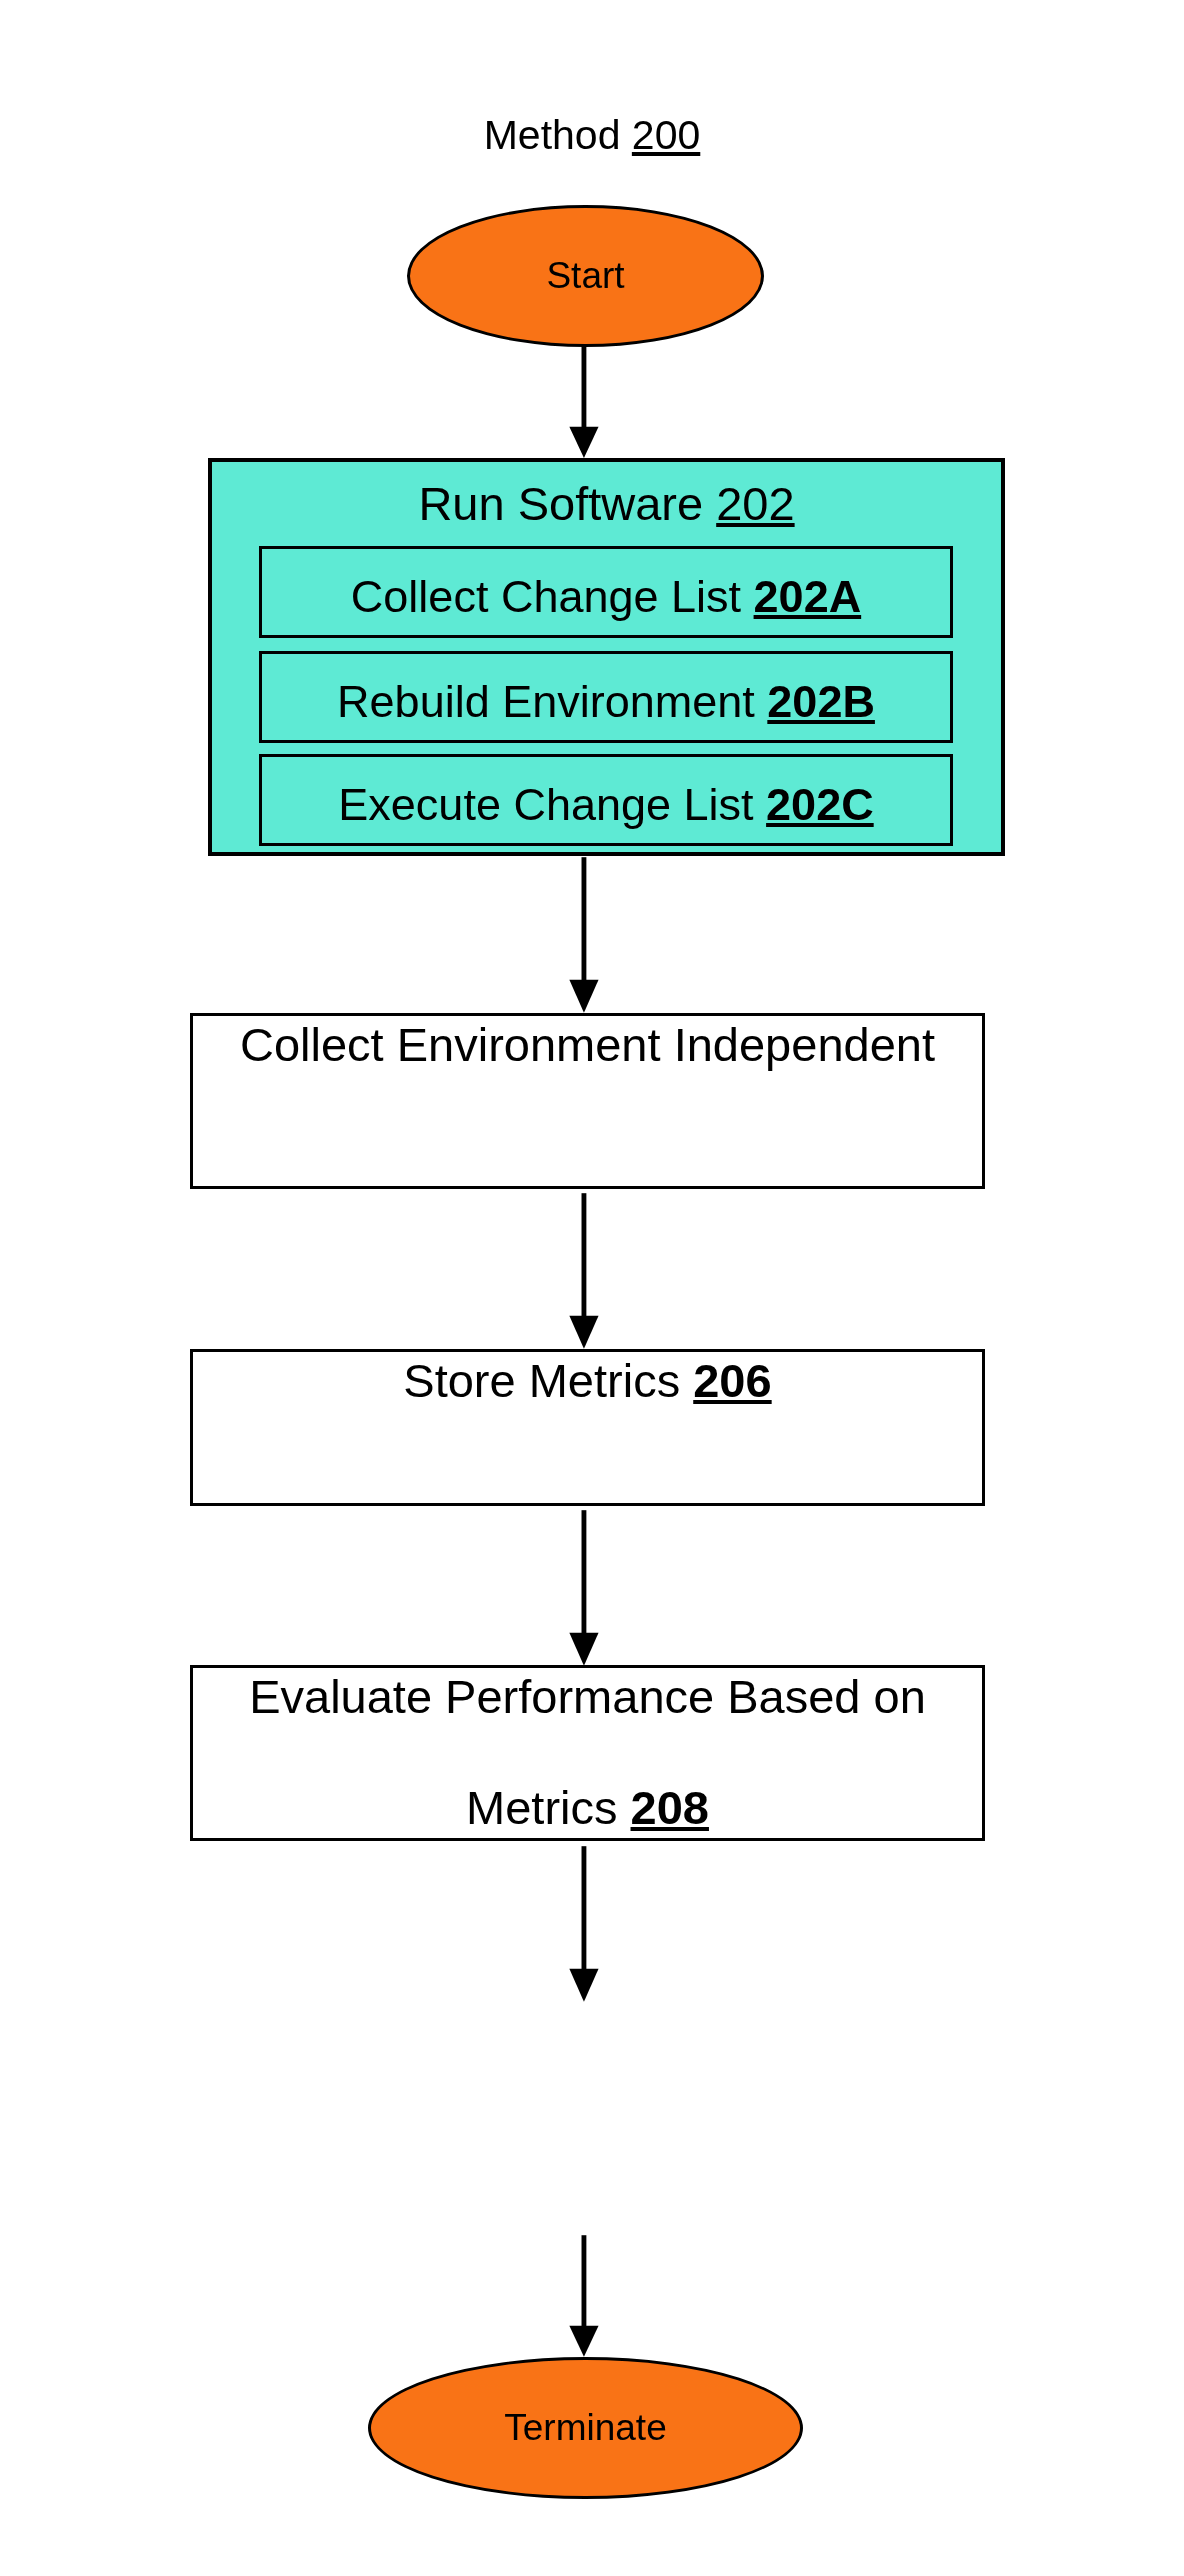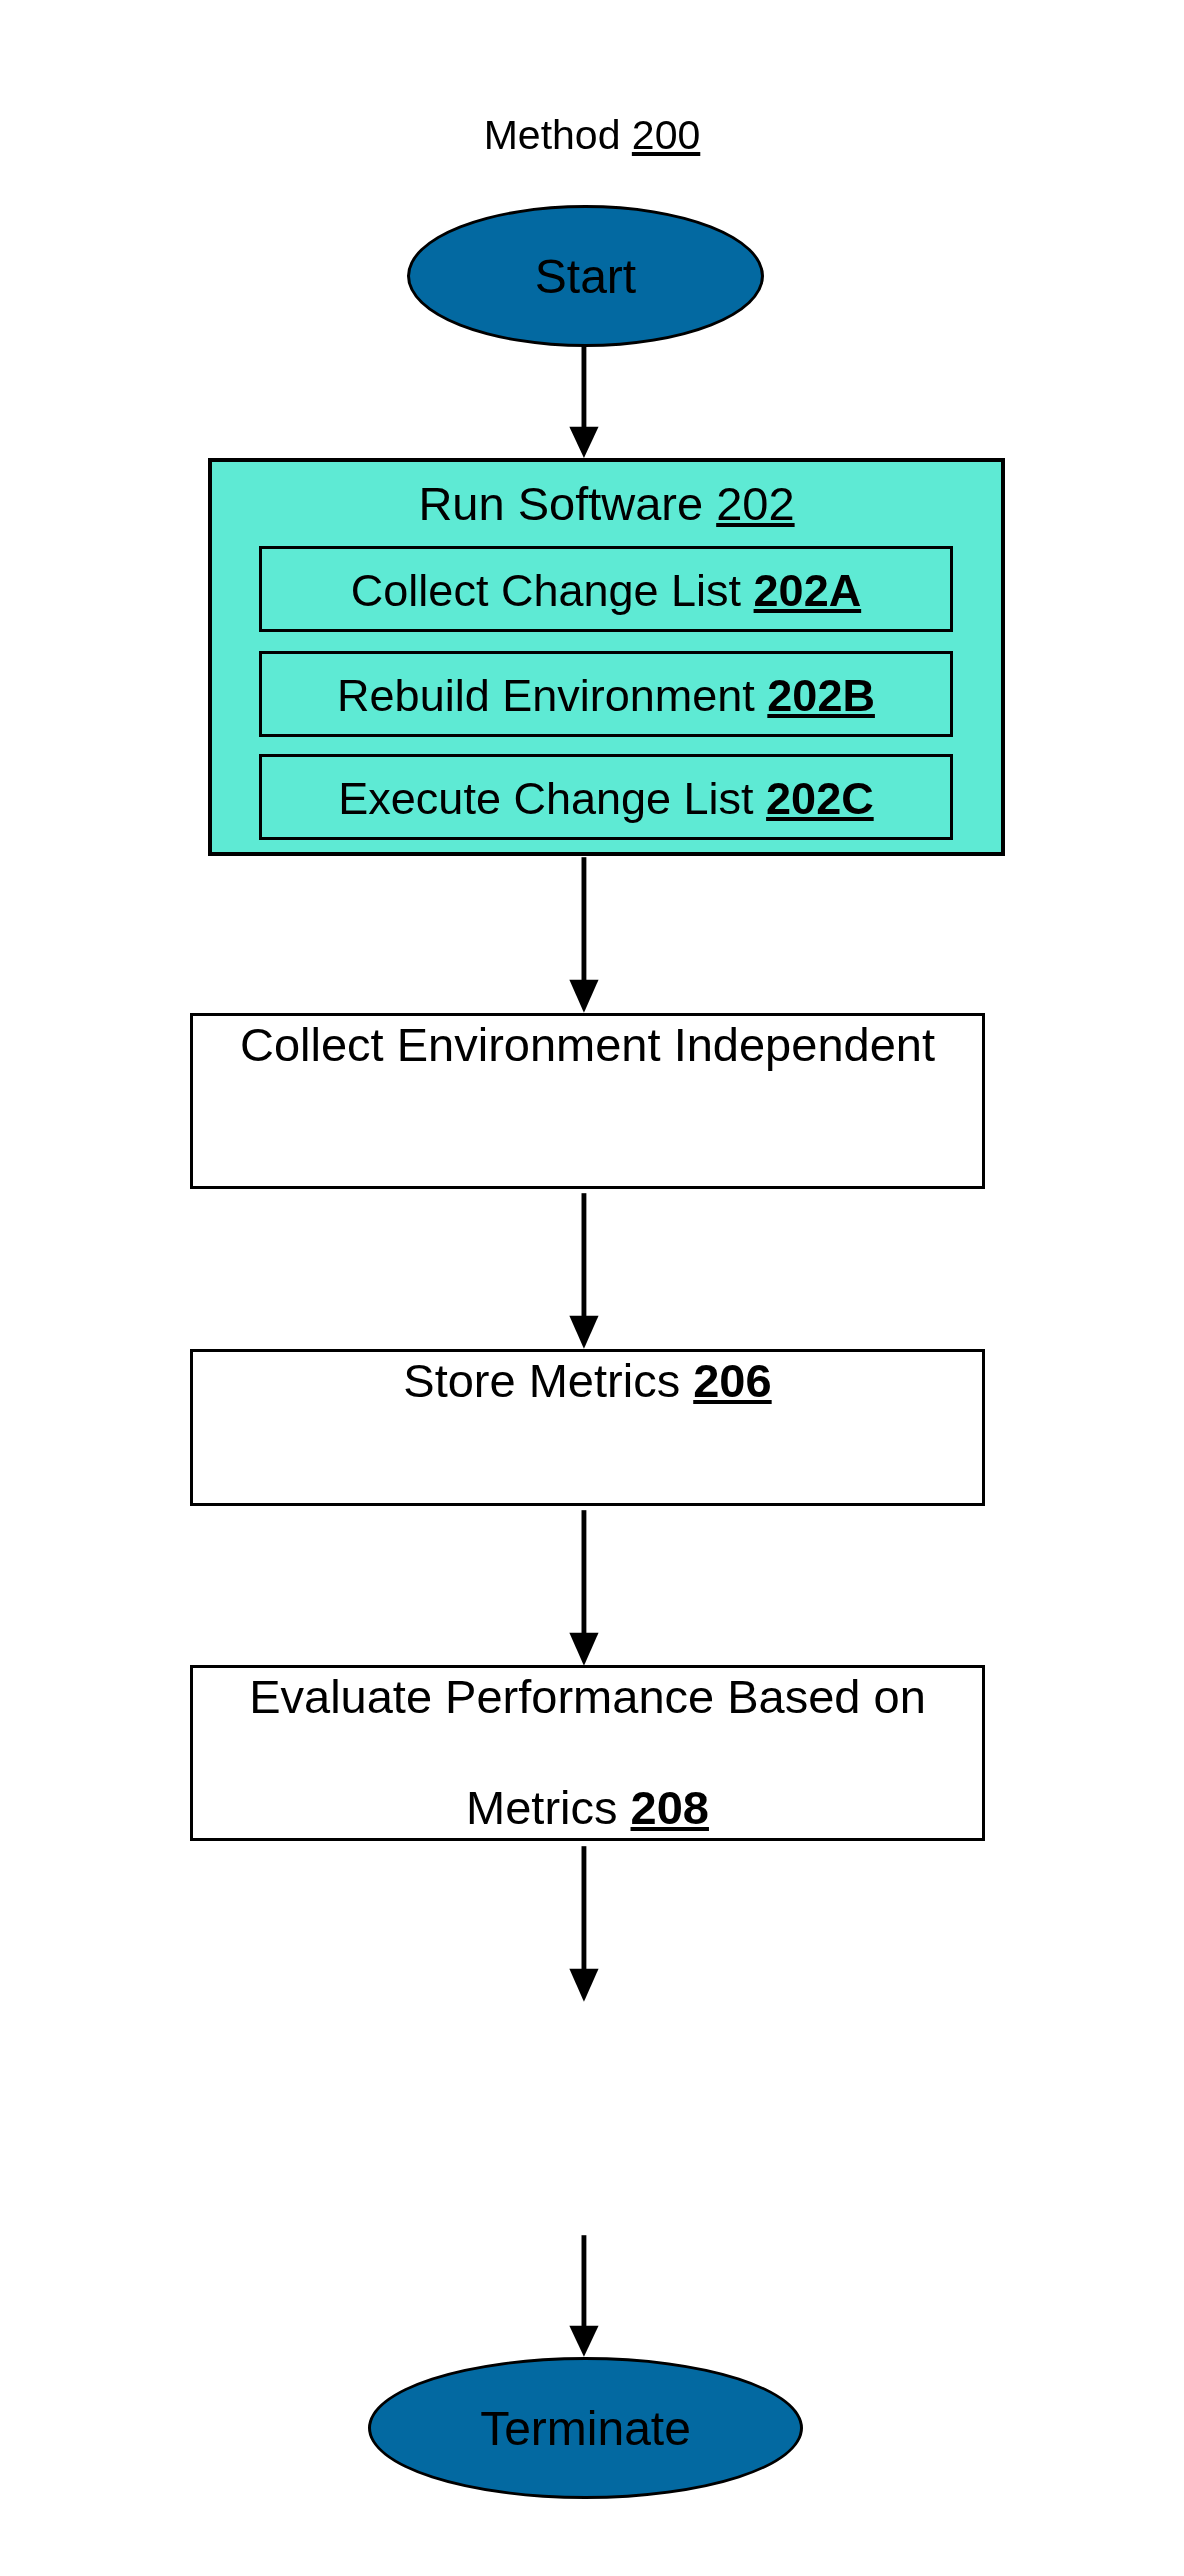--- a/index.html
+++ b/index.html
@@ -26,22 +26,22 @@
   .title .ref {
     text-decoration: underline;
   }
   .ellipse {
     position: absolute;
     border: 3.9px solid #000;
     border-radius: 50%;
     display: flex;
     align-items: center;
     justify-content: center;
-    font-size: 48px;
-    background: #0369a1;
+    font-size: 37px;
+    background: #f97316;
   }
   .box {
     position: absolute;
     border: 3.9px solid #000;
     background: #fff;
     text-align: center;
     font-size: 47px;
     line-height: 1.25;
     display: flex;
     flex-direction: column;
@@ -70,21 +70,21 @@
   }
   .subbox {
     position: absolute;
     border: 3.9px solid #000;
     text-align: left;
     font-size: 45px;
     line-height: 1.0;
     display: flex;
     align-items: center;
     justify-content: center;
-    padding-top: 6px;
+    padding-top: 12px;
     padding-bottom: 3.9px;
   }
   svg.arrow {
     position: absolute;
     overflow: visible;
   }
 </style>
 </head>
 <body>
 

